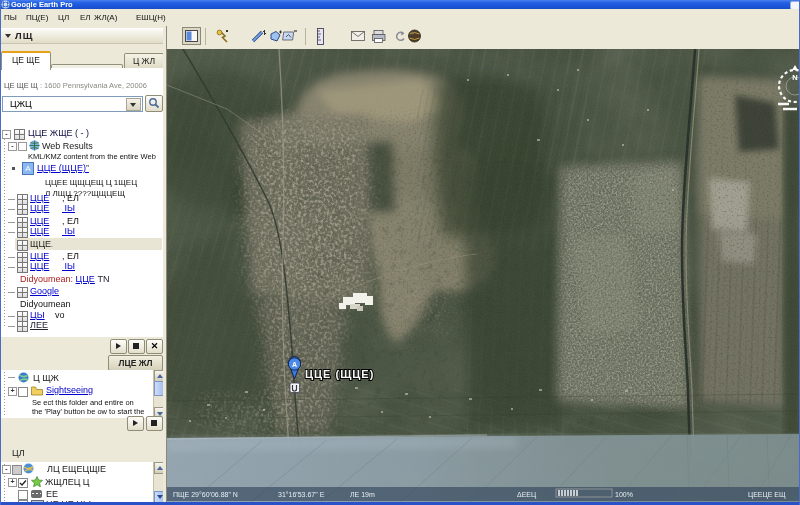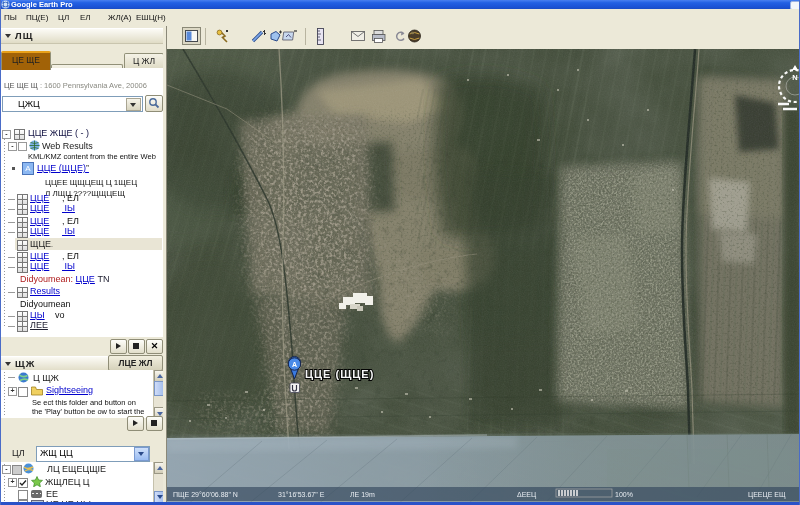--- a/index.html
+++ b/index.html
@@ -6,21 +6,21 @@
   .abs{position:absolute;}
   #titlebar{left:0;top:0;width:800px;height:9px;background:linear-gradient(180deg,#4a80f0 0%,#2361e4 30%,#1b53d6 75%,#1a4cc4 100%);}
   #titletext{left:11px;top:0px;color:#fff;font-size:7.5px;font-weight:bold;line-height:10px;}
   #menubar{left:0;top:9px;width:800px;height:17px;background:#ece9d8;font-size:8px;color:#111;}
   #menubar span{position:absolute;top:4px;letter-spacing:0;}
   #sidebar{left:0;top:26px;width:167px;height:476px;background:#ece9d8;}
   .phead{position:absolute;left:0;width:167px;height:14px;background:linear-gradient(180deg,#fcfbf6,#e0dcc6);border-top:1px solid #fff;border-bottom:1px solid #c9c5ae;font-size:9.5px;font-weight:bold;color:#222;}
   .phead .tri{position:absolute;left:5px;top:5px;width:0;height:0;border-left:3.5px solid transparent;border-right:3.5px solid transparent;border-top:4.5px solid #333;}
   .phead .lbl{position:absolute;left:15px;top:1px;letter-spacing:1px;}
   .tab{position:absolute;font-size:8.5px;color:#222;text-align:center;border:1px solid #919078;border-bottom:none;border-radius:2px 2px 0 0;background:linear-gradient(180deg,#f4f2e6,#dedac4);height:15px;line-height:15px;}
-  .tabactive{background:#a16207;border-top:2px solid #e8a019;height:17px;z-index:3;}
+  .tabactive{background:#ffffff;border-top:2px solid #e8a019;height:17px;z-index:3;}
   .gtxt{color:#8a8a82;}
   .link{color:#0000cc;text-decoration:underline;}
   .red{color:#b02020;}
   .row{position:absolute;white-space:nowrap;font-size:9px;color:#111;}
   .xpbtn{position:absolute;background:linear-gradient(180deg,#fdfdf9,#e2deca);border:1px solid #8f8d77;border-radius:2px;}
   .chk{position:absolute;width:8px;height:8px;background:#fff;border:1px solid #888;}
   .exp{position:absolute;width:7px;height:7px;background:#fff;border:1px solid #999;font-size:7px;line-height:6px;text-align:center;color:#333;font-weight:bold;}
   .grid{position:absolute;width:9px;height:9px;border:1px solid #777;background:linear-gradient(#fff,#ddd);}
   .grid i{position:absolute;left:4px;top:0;width:1px;height:9px;background:#777;}
   .grid b{position:absolute;left:0;top:4px;width:9px;height:1px;background:#777;}
@@ -36,36 +36,36 @@
 <div class="abs" id="titletext">Google Earth Pro</div>
 <svg class="abs" style="left:1px;top:0px" width="9" height="9">
     <circle cx="4.5" cy="4.5" r="4" fill="#cfe0f8"></circle>
     <path d="M1 3.2 Q4.5 1.2 8 3.2 M1 5.8 Q4.5 7.8 8 5.8 M2.5 1.4 Q2.2 4.5 2.8 7.6 M6.5 1.4 Q6.8 4.5 6.2 7.6" stroke="#2a5ec0" stroke-width="0.8" fill="none"></path>
   </svg>
 <div class="abs" id="menubar">
   <span style="left:4px">ПЫ</span>
     <span style="left:26px">ПЦ(E)</span>
     <span style="left:58px">ЦЛ</span>
     <span style="left:80px">ЕЛ</span>
-    <span style="left:108px">ЖЛ(A)</span>
+    <span style="left:94px">ЖЛ(A)</span>
     <span style="left:136px">ЕШЦ(H)</span>
 </div>
 <div class="abs" id="sidebar">
 <div class="phead" style="top:2px">
       <div class="tri"></div>
       <div class="lbl">ЛЩ</div>
     </div>
 
 <div class="tab" style="left:51px;top:38px;width:70px;">ЦЖ/ЦЩ ЛЩ</div>
 <div class="tab" style="left:124px;top:27px;width:38px;">Ц ЖЛ</div>
 <div class="tab tabactive" style="left:1px;top:25px;width:48px;">ЦЕ ЩЕ</div>
 
 <div class="abs" style="left:0;top:42px;width:163px;height:269px;background:#fff;border:0;"></div>
 <div class="row" style="left:4px;top:55px;font-size:7.5px;"><span style="color:#555">ЦЕ ЩЕ Щ</span><span class="gtxt"> : 1600 Pennsylvania Ave, 20006</span></div>
-<div class="abs" style="left:2px;top:70px;width:139px;height:14px;background:#fff;border:1px solid #7f9db9;font-size:9px;line-height:14px;"><span style="margin-left:15px">ЦЖЦ</span>
+<div class="abs" style="left:2px;top:70px;width:139px;height:14px;background:#fff;border:1px solid #7f9db9;font-size:9px;line-height:14px;"><span style="margin-left:7px">ЦЖЦ</span>
   <div class="abs" style="right:1px;top:1px;width:13px;height:11px;background:linear-gradient(180deg,#f6f4ea,#d8d4bf);border:1px solid #a9a592;">
         <div style="margin:4px 0 0 3px;width:0;height:0;border-left:3px solid transparent;border-right:3px solid transparent;border-top:4px solid #333;"></div>
       </div>
 </div>
 <div class="xpbtn" style="left:145px;top:69px;width:16px;height:15px;"><svg width="14" height="13" style="margin:1px 0 0 1px">
         <circle cx="6" cy="5" r="3.2" fill="none" stroke="#4a6a9a" stroke-width="1.4"></circle>
         <line x1="8.4" y1="7.4" x2="11.5" y2="10.5" stroke="#4a6a9a" stroke-width="1.8"></line>
       </svg></div>
 
 <div class="dot" style="left:4px;top:104px;height:196px;"></div>
@@ -172,21 +172,21 @@
     </div>
 <div class="row" style="top:248px;left:20px;"><span class="red">Didyoumean:</span> <span class="link">ЦЦЕ</span> <span style="color:#223">TN</span></div>
 <div class="row" style="top:261px;left:8px;height:10px;">
       <span style="position:absolute;left:0;top:5px;width:7px;height:1px;background:#999"></span>
     </div>
 <div class="row" style="top:260px;left:17px;">
       <span class="grid" style="left:0;top:1px">
         <i></i>
         <b></b>
       </span>
-      <span class="link" style="position:absolute;left:13px;top:0">Results</span>
+      <span class="link" style="position:absolute;left:13px;top:0">Google</span>
     </div>
 <div class="row red" style="top:273px;left:20px;">Didyoumean</div>
 <div class="row" style="top:285px;left:8px;height:10px;">
       <span style="position:absolute;left:0;top:5px;width:7px;height:1px;background:#999"></span>
     </div>
 <div class="row" style="top:284px;left:17px;">
       <span class="grid" style="left:0;top:1px">
         <i></i>
         <b></b>
       </span>
@@ -205,69 +205,60 @@
     </div>
 
 <div class="xpbtn" style="left:110px;top:313px;width:15px;height:13px;">
       <div style="margin:3px 0 0 5px;width:0;height:0;border-top:3.5px solid transparent;border-bottom:3.5px solid transparent;border-left:5px solid #222;"></div>
     </div>
 <div class="xpbtn" style="left:128px;top:313px;width:15px;height:13px;">
       <div style="margin:3px 0 0 4px;width:6px;height:6px;background:#222;"></div>
     </div>
 <div class="xpbtn" style="left:146px;top:313px;width:15px;height:13px;font-size:9px;font-weight:bold;text-align:center;line-height:12px;">✕</div>
 
-<div class="phead" style="top:330px">
-      <div class="tri"></div>
-      <div class="lbl">ЩЖ</div>
-    </div>
 <div class="xpbtn" style="left:108px;top:329px;width:53px;height:14px;font-size:8.5px;font-weight:bold;text-align:center;line-height:14px;color:#222;background:linear-gradient(180deg,#f2efdf,#d5d1ba);">ЛЦЕ ЖЛ</div>
 <div class="abs" style="left:0;top:344px;width:163px;height:48px;background:#fff;"></div>
 <div class="dot" style="left:4px;top:346px;height:44px;"></div>
 <div class="row" style="top:346px;left:8px;">
       <span style="position:absolute;left:0;top:5px;width:7px;height:1px;background:#999"></span>
       <svg width="11" height="11" style="position:absolute;left:10px;top:0">
         <circle cx="5.5" cy="5.5" r="5" fill="#3a7ad0"></circle>
         <path d="M1.5 3 Q5 6 9.5 3.5 M2 8.5 Q6 6 10 8" stroke="#7fd08a" stroke-width="1.6" fill="none"></path>
       </svg>
       <span style="position:absolute;left:25px;top:1px;color:#222">Ц ЩЖ</span>
     </div>
 <div class="row" style="top:359px;left:8px;">
       <span class="exp" style="left:0;top:2px">+</span>
       <span class="chk" style="left:10px;top:2px"></span>
       <svg width="12" height="10" style="position:absolute;left:23px;top:1px">
         <path d="M0.5 2.5 L0.5 9 L11.5 9 L11.5 3.5 L5.5 3.5 L4.5 1 L0.5 1 Z" fill="#f0d060" stroke="#a08020" stroke-width="0.8"></path>
       </svg>
       <span class="link" style="position:absolute;left:38px;top:0">Sightseeing</span>
     </div>
-<div class="row gtxt" style="top:372px;left:32px;font-size:7.5px;">Se ect this folder and button on</div>
+<div class="row gtxt" style="top:372px;left:32px;font-size:7.5px;">Se ect this folder and entire on</div>
 <div class="row gtxt" style="top:381px;left:32px;font-size:7.5px;">the 'Play' button be ow to start the</div>
 
 <div class="abs" style="left:153px;top:344px;width:10px;height:48px;background:#e8e4d4;border-left:1px solid #c5c1ac;">
   <div class="abs" style="left:0;top:0;width:10px;height:10px;background:linear-gradient(180deg,#f8f6ee,#d2cdb8);border:1px solid #9a9785;">
         <div style="margin:3px 0 0 2px;width:0;height:0;border-left:3px solid transparent;border-right:3px solid transparent;border-bottom:4px solid #4a66a0;"></div>
       </div>
   <div class="abs" style="left:0;top:11px;width:10px;height:13px;background:linear-gradient(90deg,#cfdcf8,#9cb8ea);border:1px solid #7a96c8;"></div>
   <div class="abs" style="left:0;top:37px;width:10px;height:11px;background:linear-gradient(180deg,#f8f6ee,#d2cdb8);border:1px solid #9a9785;">
         <div style="margin:4px 0 0 2px;width:0;height:0;border-left:3px solid transparent;border-right:3px solid transparent;border-top:4px solid #4a66a0;"></div>
       </div>
 </div>
 
 <div class="xpbtn" style="left:127px;top:390px;width:15px;height:13px;">
       <div style="margin:3px 0 0 5px;width:0;height:0;border-top:3.5px solid transparent;border-bottom:3.5px solid transparent;border-left:5px solid #222;"></div>
     </div>
 <div class="xpbtn" style="left:146px;top:390px;width:15px;height:13px;">
       <div style="margin:3px 0 0 4px;width:6px;height:6px;background:#222;"></div>
     </div>
 
 <div class="row" style="top:422px;left:12px;color:#222;">ЦЛ</div>
-<div class="abs" style="left:36px;top:420px;width:112px;height:14px;background:#fff;border:1px solid #7f9db9;font-size:9px;line-height:13px;"><span style="margin-left:3px">ЖЩ ЦЦ</span>
-  <div class="abs" style="right:0px;top:0px;width:13px;height:12px;background:linear-gradient(180deg,#cfe0fa,#9abcf2);border:1px solid #7a9ad0;">
-        <div style="margin:4px 0 0 3px;width:0;height:0;border-left:3px solid transparent;border-right:3px solid transparent;border-top:4px solid #2a4a8a;"></div>
-      </div>
-</div>
 <div class="abs" style="left:0;top:436px;width:163px;height:40px;background:#fff;"></div>
 <div class="dot" style="left:4px;top:438px;height:38px;"></div>
 <div class="row" style="top:437px;left:2px;">
       <span class="exp" style="left:0;top:2px">-</span>
       <span class="chk" style="left:10px;top:2px;background:#ccc"></span>
       <svg width="12" height="11" style="position:absolute;left:21px;top:0">
         <circle cx="5.5" cy="5.5" r="5" fill="#4a90d8"></circle>
         <path d="M1 4 Q4 7 10 4 M2 8 Q6 5.5 10 7.5" stroke="#e8c050" stroke-width="1.4" fill="none"></path>
       </svg>
       <span style="position:absolute;left:45px;top:1px;color:#222">ЛЦ ЕЩЕЦЩΙЕ</span>

